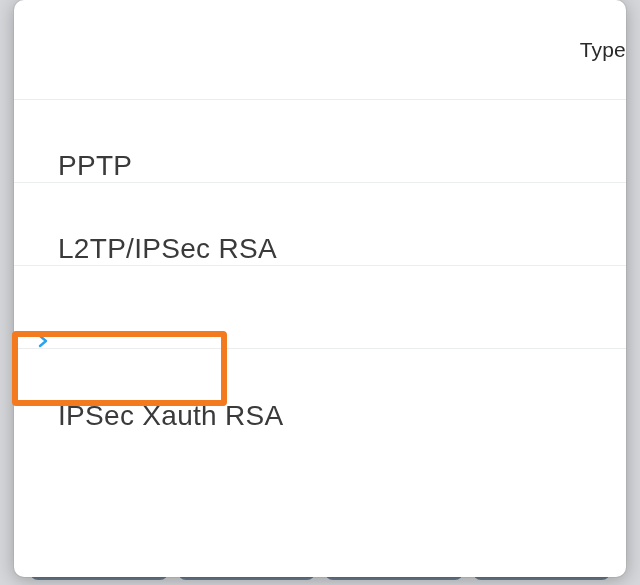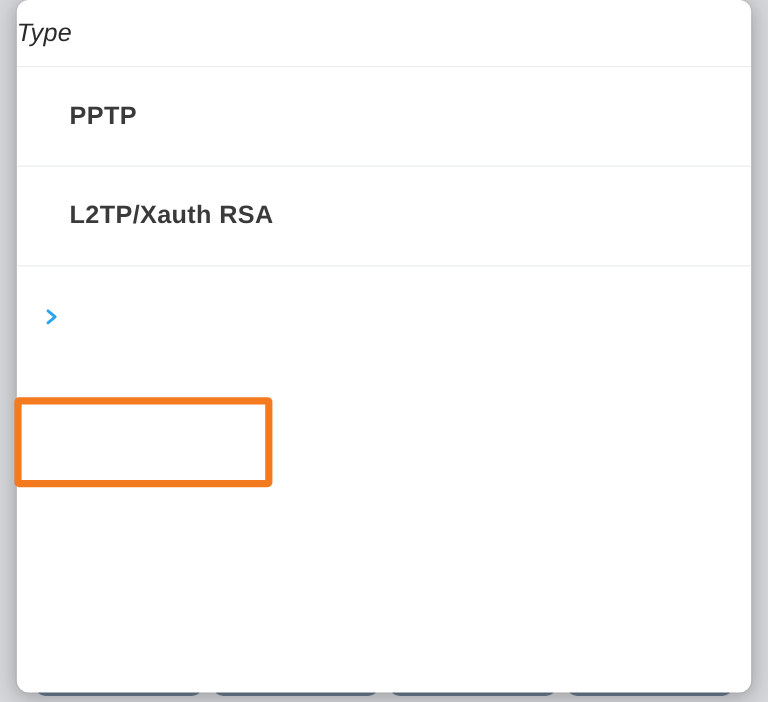--- a/index.html
+++ b/index.html
@@ -34,49 +34,48 @@
     right: 14px;
     bottom: 8px;
     background: #fff;
     border-radius: 10px;
     box-shadow: 0 3px 18px rgba(0,0,0,.28), 0 0 0 1px rgba(0,0,0,.05);
     overflow: hidden;
     display: flex;
     flex-direction: column;
   }
   .modal-header {
-    height: 56px;
+    height: 100px;
     display: flex;
     align-items: center;
-    justify-content: flex-start;
+    justify-content: flex-end;
     border-bottom: 1px solid #eceded;
-    font-style: italic;
   }
   .modal-title {
     font-size: 21px;
     font-weight: 400;
     color: #2a2a2a;
     letter-spacing: .2px;
   }
   .list {
     flex: 1;
     display: flex;
     flex-direction: column;
   }
   .list-item {
     position: relative;
     height: 83px;
     display: flex;
-    align-items: center;
+    align-items: flex-end;
     padding-left: 44px;
-    font-size: 21px;
+    font-size: 28px;
     color: #3a3a3a;
     cursor: pointer;
     border-bottom: 1px solid #eceded;
-    font-weight: 700;
+    font-weight: 400;
     letter-spacing: .3px;
   }
   .list-item:last-child { border-bottom: none; }
   .list-item.selected {
     color: #2aa3ef;
   }
   .chevron {
     position: absolute;
     left: 22px;
     width: 14px; height: 14px;
@@ -106,25 +105,28 @@
 
 <div class="modal">
   <div class="modal-header">
     <span class="modal-title">Type</span>
   </div>
   <div class="list" id="type-list">
       <div class="list-item">
         <span>PPTP</span>
       </div>
       <div class="list-item">
-        <span>L2TP/Xauth RSA</span>
+        <span>L2TP/IPSec RSA</span>
       </div>
       <div class="list-item selected">
         <span class="chevron">
           <svg viewBox="0 0 14 14">
             <path d="M4 2 L10 7 L4 12"></path>
           </svg>
         </span>
       </div>
+      <div class="list-item">
+        <span>IPSec Xauth RSA</span>
+      </div>
     </div>
 </div>
 
 <div class="highlight-box" style="border-color: rgb(244, 122, 31); left: 12px; top: 331px; width: 215px; height: 75px;"></div>
 
 </body></html>

